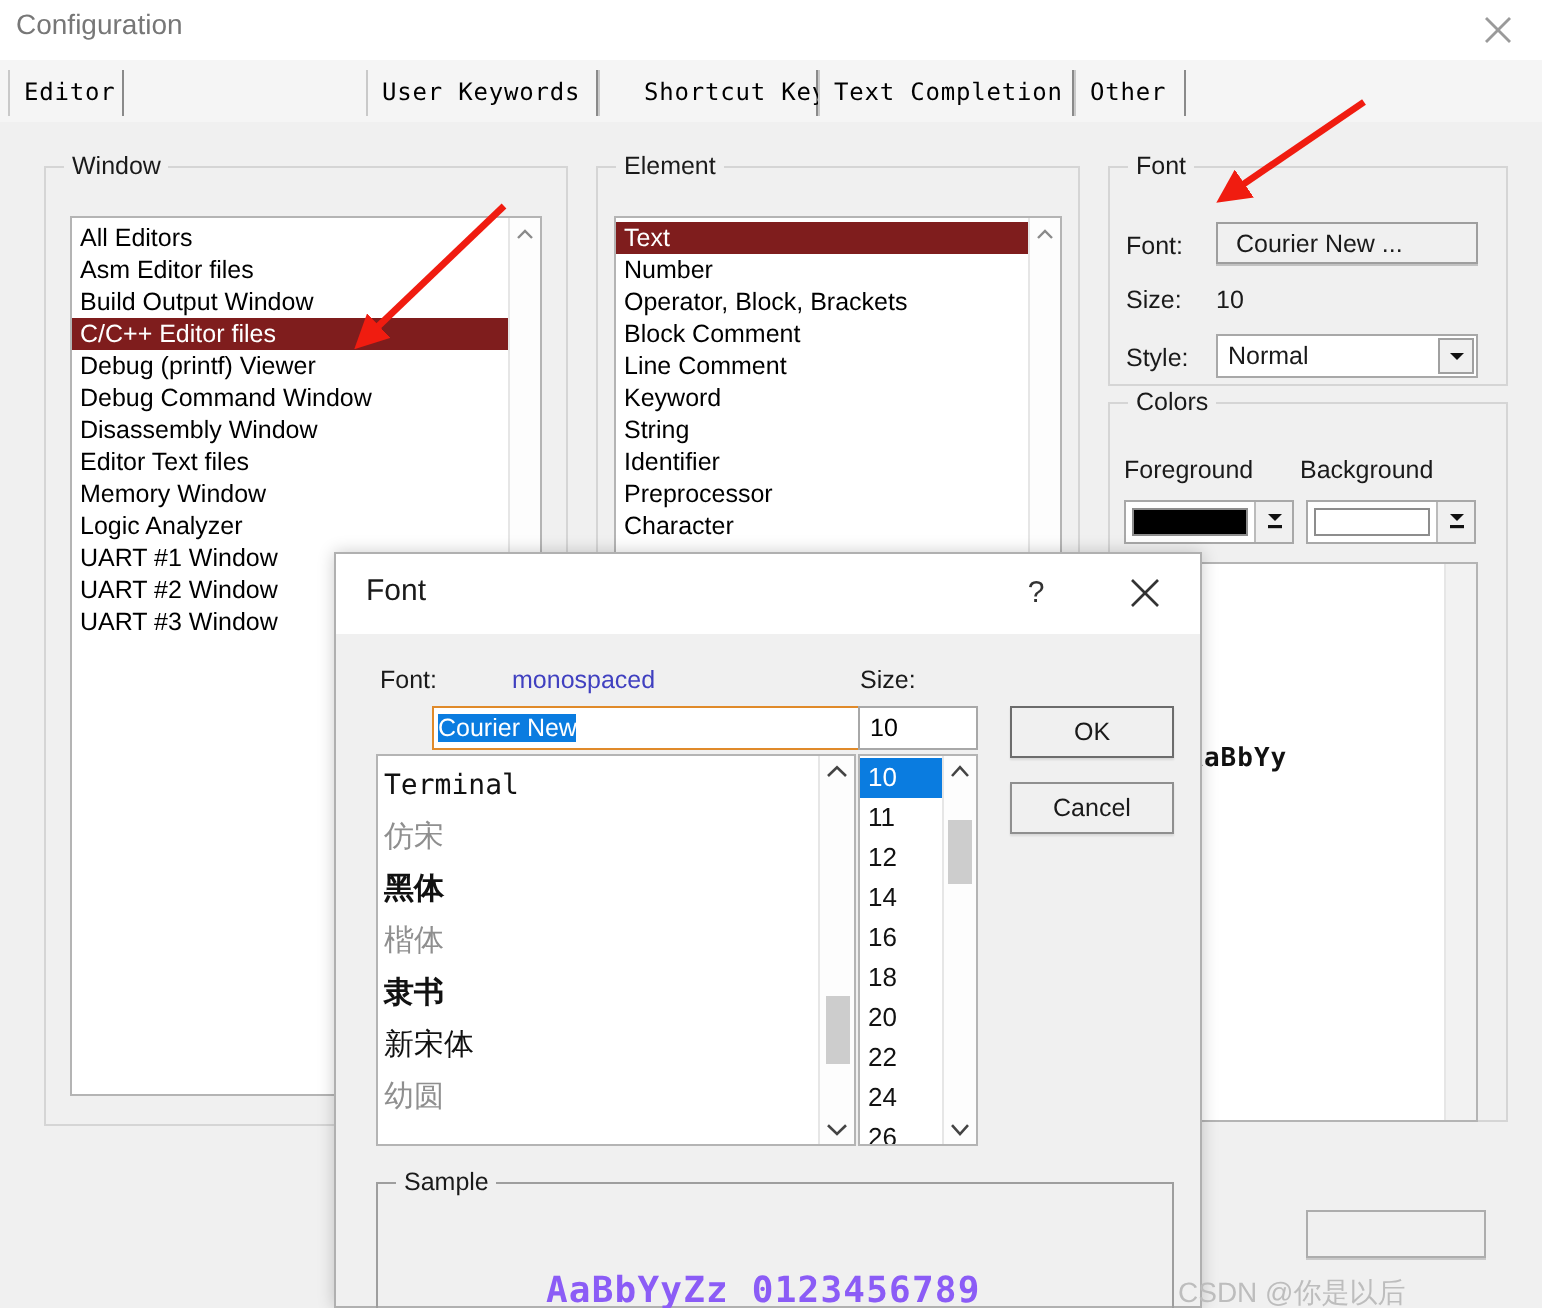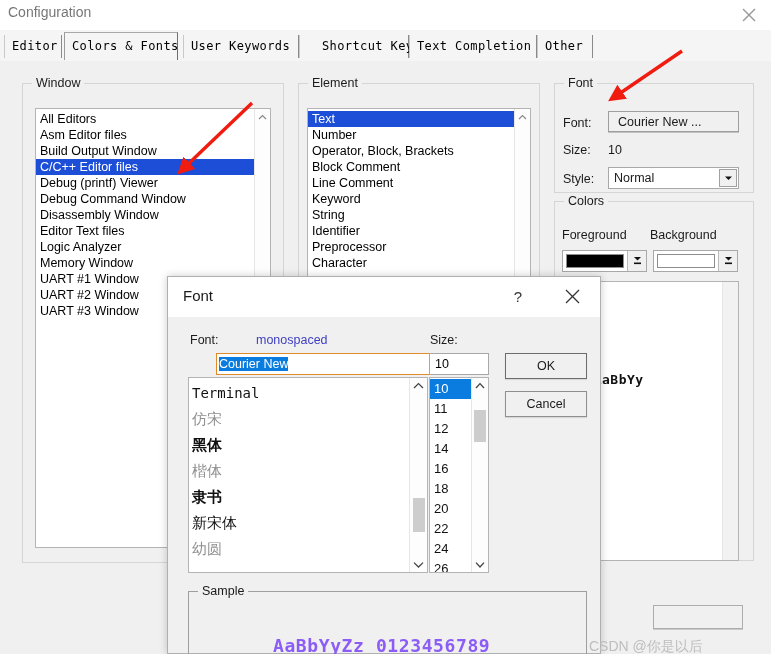--- a/index.html
+++ b/index.html
@@ -127,21 +127,21 @@
   .listitem {
     height: 16px;
     line-height: 16px;
     padding-left: 4px;
     font-size: 12.5px;
     white-space: nowrap;
     color: #000;
     font-family: "Liberation Sans", sans-serif;
   }
   .listitem.sel {
-    background: #1d4ed8;
+    background: #7f1d1d;
     color: #ffffff;
   }
 
   
   .vscroll {
     position: absolute;
     top: 0; right: 0;
     width: 15px;
     height: 100%;
     background: #fdfdfd;
@@ -398,21 +398,20 @@
       <div class="win-close">
         <svg width="14" height="14" viewBox="0 0 14 14" aria-hidden="true">
           <line x1="1" y1="1" x2="13" y2="13" stroke="#9a9a9a" stroke-width="1.4"></line>
           <line x1="13" y1="1" x2="1" y2="13" stroke="#9a9a9a" stroke-width="1.4"></line>
         </svg>
       </div>
     </div>
 
     <div class="tabstrip">
       <div class="tab" style="left:4px;   width:58px;">Editor</div>
-      <div class="tab active" style="left:64px;  width:114px;">Colors &amp; Fonts</div>
       <div class="tab" style="left:183px; width:116px;">User Keywords</div>
       <div class="tab" style="left:299px; width:110px;padding-left:22px;">Shortcut Keys</div>
       <div class="tab" style="left:409px; width:128px;">Text Completion</div>
       <div class="tab" style="left:537px; width:56px;">Other</div>
     </div>
     <div class="tabstrip-underline"></div>
 
     <div class="body-panel">
 
       <div class="groupbox" style="left:22px; top:20px; width:262px; height:480px;">
@@ -421,22 +420,22 @@
       <div class="listbox" style="left:35px; top:45px; width:236px; height:440px;">
         <div style="position:absolute; left:0; top:2px; right:16px;">
           <div class="listitem">All Editors</div>
           <div class="listitem">Asm Editor files</div>
           <div class="listitem">Build Output Window</div>
           <div class="listitem sel">C/C++ Editor files</div>
           <div class="listitem">Debug (printf) Viewer</div>
           <div class="listitem">Debug Command Window</div>
           <div class="listitem">Disassembly Window</div>
           <div class="listitem">Editor Text files</div>
+          <div class="listitem">Memory Window</div>
           <div class="listitem">Logic Analyzer</div>
-          <div class="listitem">Memory Window</div>
           <div class="listitem">UART #1 Window</div>
           <div class="listitem">UART #2 Window</div>
           <div class="listitem">UART #3 Window</div>
         </div>
         <div class="vscroll">
           <div class="arrow up">
             <svg width="9" height="6" viewBox="0 0 9 6">
                 <polyline points="1,5 4.5,1.5 8,5" fill="none" stroke="#8a8a8a" stroke-width="1.2"></polyline>
               </svg>
           </div>

